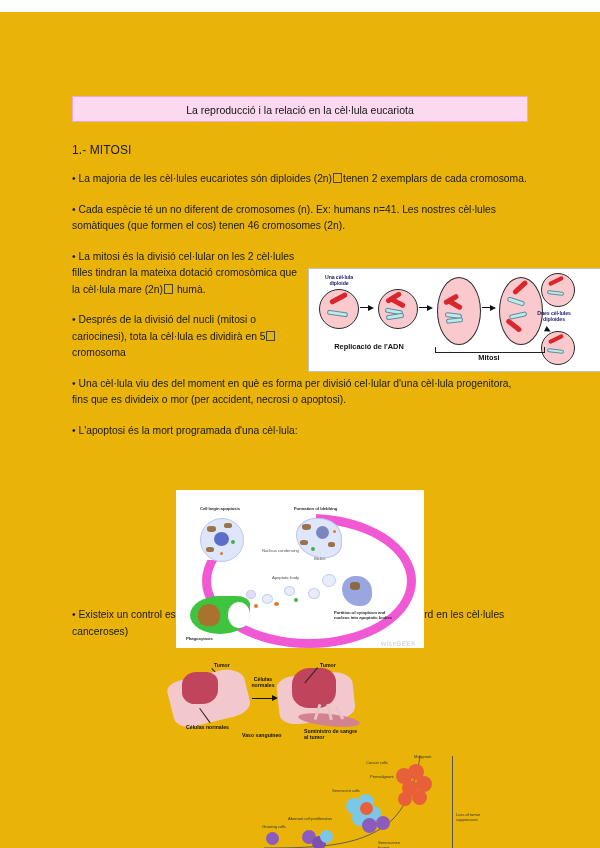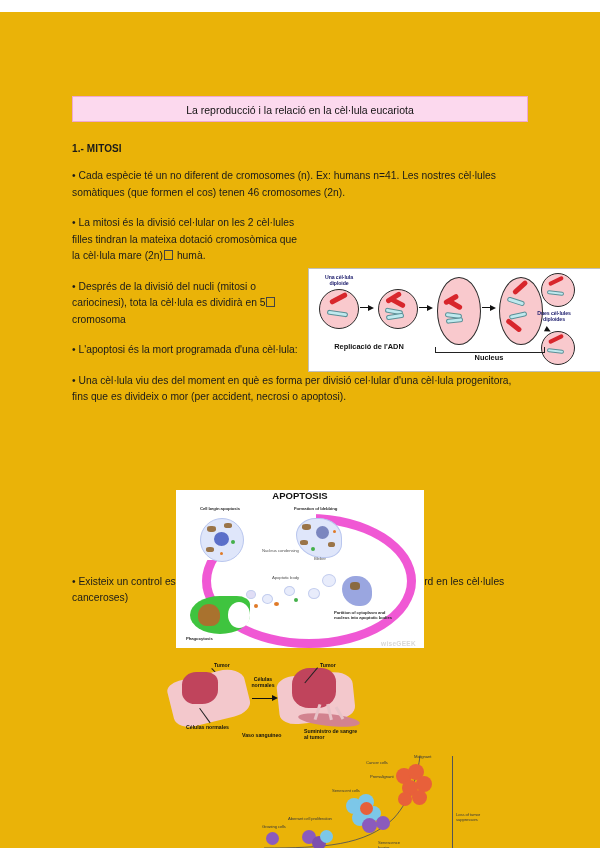--- a/index.html
+++ b/index.html
@@ -33,22 +33,22 @@
     background: #fcd9ee;
     height: 26px;
     line-height: 26px;
     text-align: center;
     font-size: 10.5px;
     color: #111;
     box-sizing: border-box;
   }
   .section-head {
     margin-top: 21px;
-    font-size: 10px;
-    font-weight: bold;
+    font-size: 12px;
+    font-weight: normal;
     letter-spacing: 0.1px;
   }
   .para {
     margin-top: 14px;
     font-size: 10.3px;
     line-height: 16.5px;
     text-align: left;
   }
   .para.narrow { width: 232px; }
   .box-glyph {
@@ -232,35 +232,38 @@
 <body>
 
 <div class="page">
 
   <div class="content">
 
     <div class="title-box">La reproducció i la relació en la cèl·lula eucariota</div>
 
     <div class="section-head">1.- MITOSI</div>
 
+    <div class="para">
+      <span>• La majoria de les cèl·lules eucariotes són diploides (2n)</span><span class="box-glyph"></span><span>tenen 2 exemplars de cada cromosoma.</span>
+    </div>
 
     <div class="para">• Cada espècie té un no diferent de cromosomes (n). Ex: humans n=41. Les nostres cèl·lules somàtiques (que formen el cos) tenen 46 cromosomes (2n).</div>
 
     <div class="para narrow">
       <span>• La mitosi és la divisió cel·lular on les 2 cèl·lules filles tindran la mateixa dotació cromosòmica que la cèl·lula mare (2n)</span><span class="box-glyph"></span> <span>humà.</span>
     </div>
 
     <div class="para narrow">
       <span>• Després de la divisió del nucli (mitosi o cariocinesi), tota la cèl·lula es dividirà en 5</span><span class="box-glyph"></span> <span>cromosoma</span>
     </div>
 
 
+    <div class="para">• Una cèl·lula viu des del moment en què es forma per divisió cel·lular d'una cèl·lula progenitora, fins que es divideix o mor (per accident, necrosi o apoptosi).</div>
+
     <div class="para">• L'apoptosi és la mort programada d'una cèl·lula:</div>
-
-    <div class="para">• Una cèl·lula viu des del moment en què es forma per divisió cel·lular d'una cèl·lula progenitora, fins que es divideix o mor (per accident, necrosi o apoptosi).</div>
 
     <div class="para" style="margin-top:168px">• Existeix un control estricte del ritme de divisió cel·lular (aquest control es perd en les cèl·lules canceroses)</div>
 
   </div>
 
   <div class="fig-mitosi">
 
     <div class="mit-label" style="left:6px; top:5px; width:48px;">Una cèl·lula diploide</div>
 
     <div class="cell-circ" style="left:10px; top:20px; width:38px; height:38px;"></div>
@@ -303,25 +306,24 @@
 
     <div class="cell-circ" style="left:232px; top:62px; width:32px; height:32px;"></div>
     <div class="chrom red" style="left:239px; top:68px; width:16px; height:4px; transform:rotate(-26deg);"></div>
     <div class="chrom cy" style="left:238px; top:80px; width:17px; height:4px; transform:rotate(6deg);"></div>
 
     <div class="mit-label" style="left:219px; top:41px; width:52px;">Dues cèl·lules diploides</div>
 
     <div class="mit-caption" style="left:10px; top:74px; width:100px;">Replicació de l'ADN</div>
 
     <div class="bracket" style="left:126px; top:78px; width:108px; height:5px;"></div>
-    <div class="mit-caption" style="left:126px; top:85px; width:108px;">Nucleus</div>
+    <div class="mit-caption" style="left:126px; top:85px; width:108px;">Mitosi</div>
   </div>
 
   <div class="fig-apop">
-    <div class="apop-title">APOPTOSIS</div>
 
     <div class="apop-ring"></div>
     <div class="mask-ring"></div>
 
     <div class="apop-label" style="left:22px; top:16px; width:44px; text-align:center;">Cell begin apoptosis</div>
     <div class="acell" style="left:24px; top:28px; width:42px; height:42px; background:#dfe6fa; border:1px solid #b9c6ee;"></div>
     <div class="acell" style="left:38px; top:42px; width:15px; height:14px; background:#5b6fc9;"></div>
     <div class="acell" style="left:31px; top:36px; width:9px; height:6px; background:#9a7448; border-radius:40%;"></div>
     <div class="acell" style="left:48px; top:33px; width:8px; height:5px; background:#9a7448; border-radius:40%;"></div>
     <div class="acell" style="left:30px; top:57px; width:8px; height:5px; background:#9a7448; border-radius:40%;"></div>

